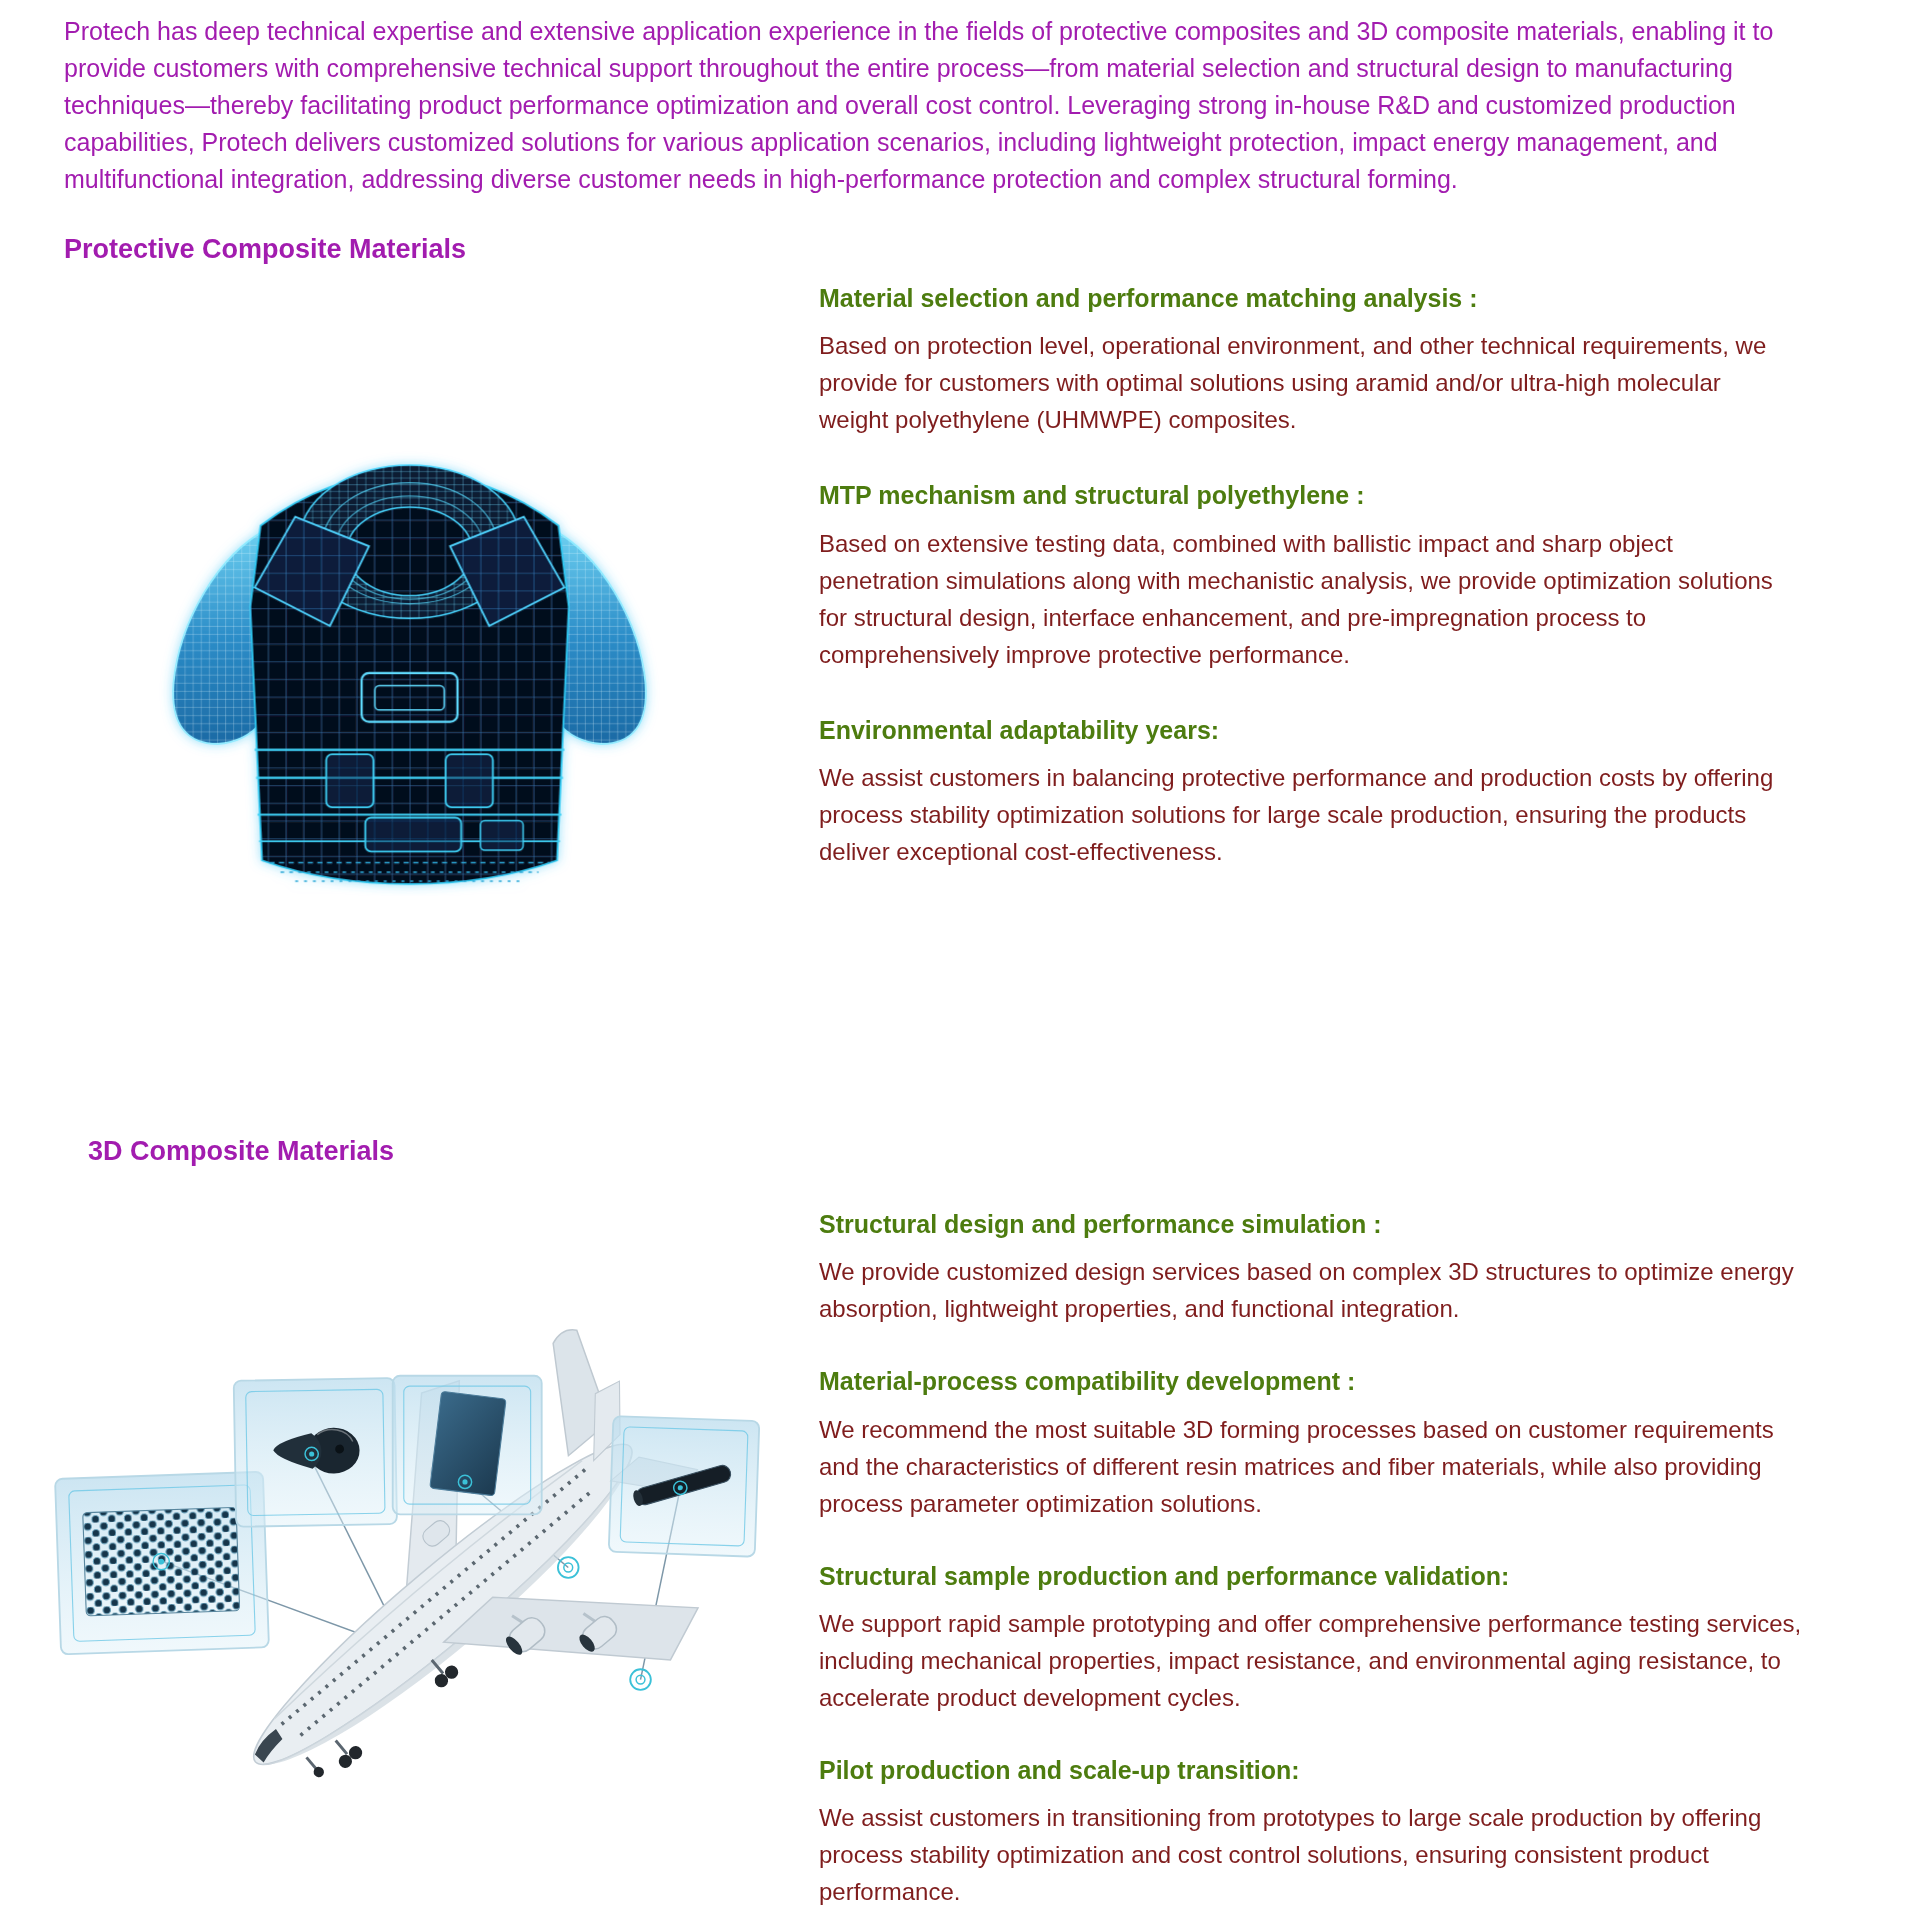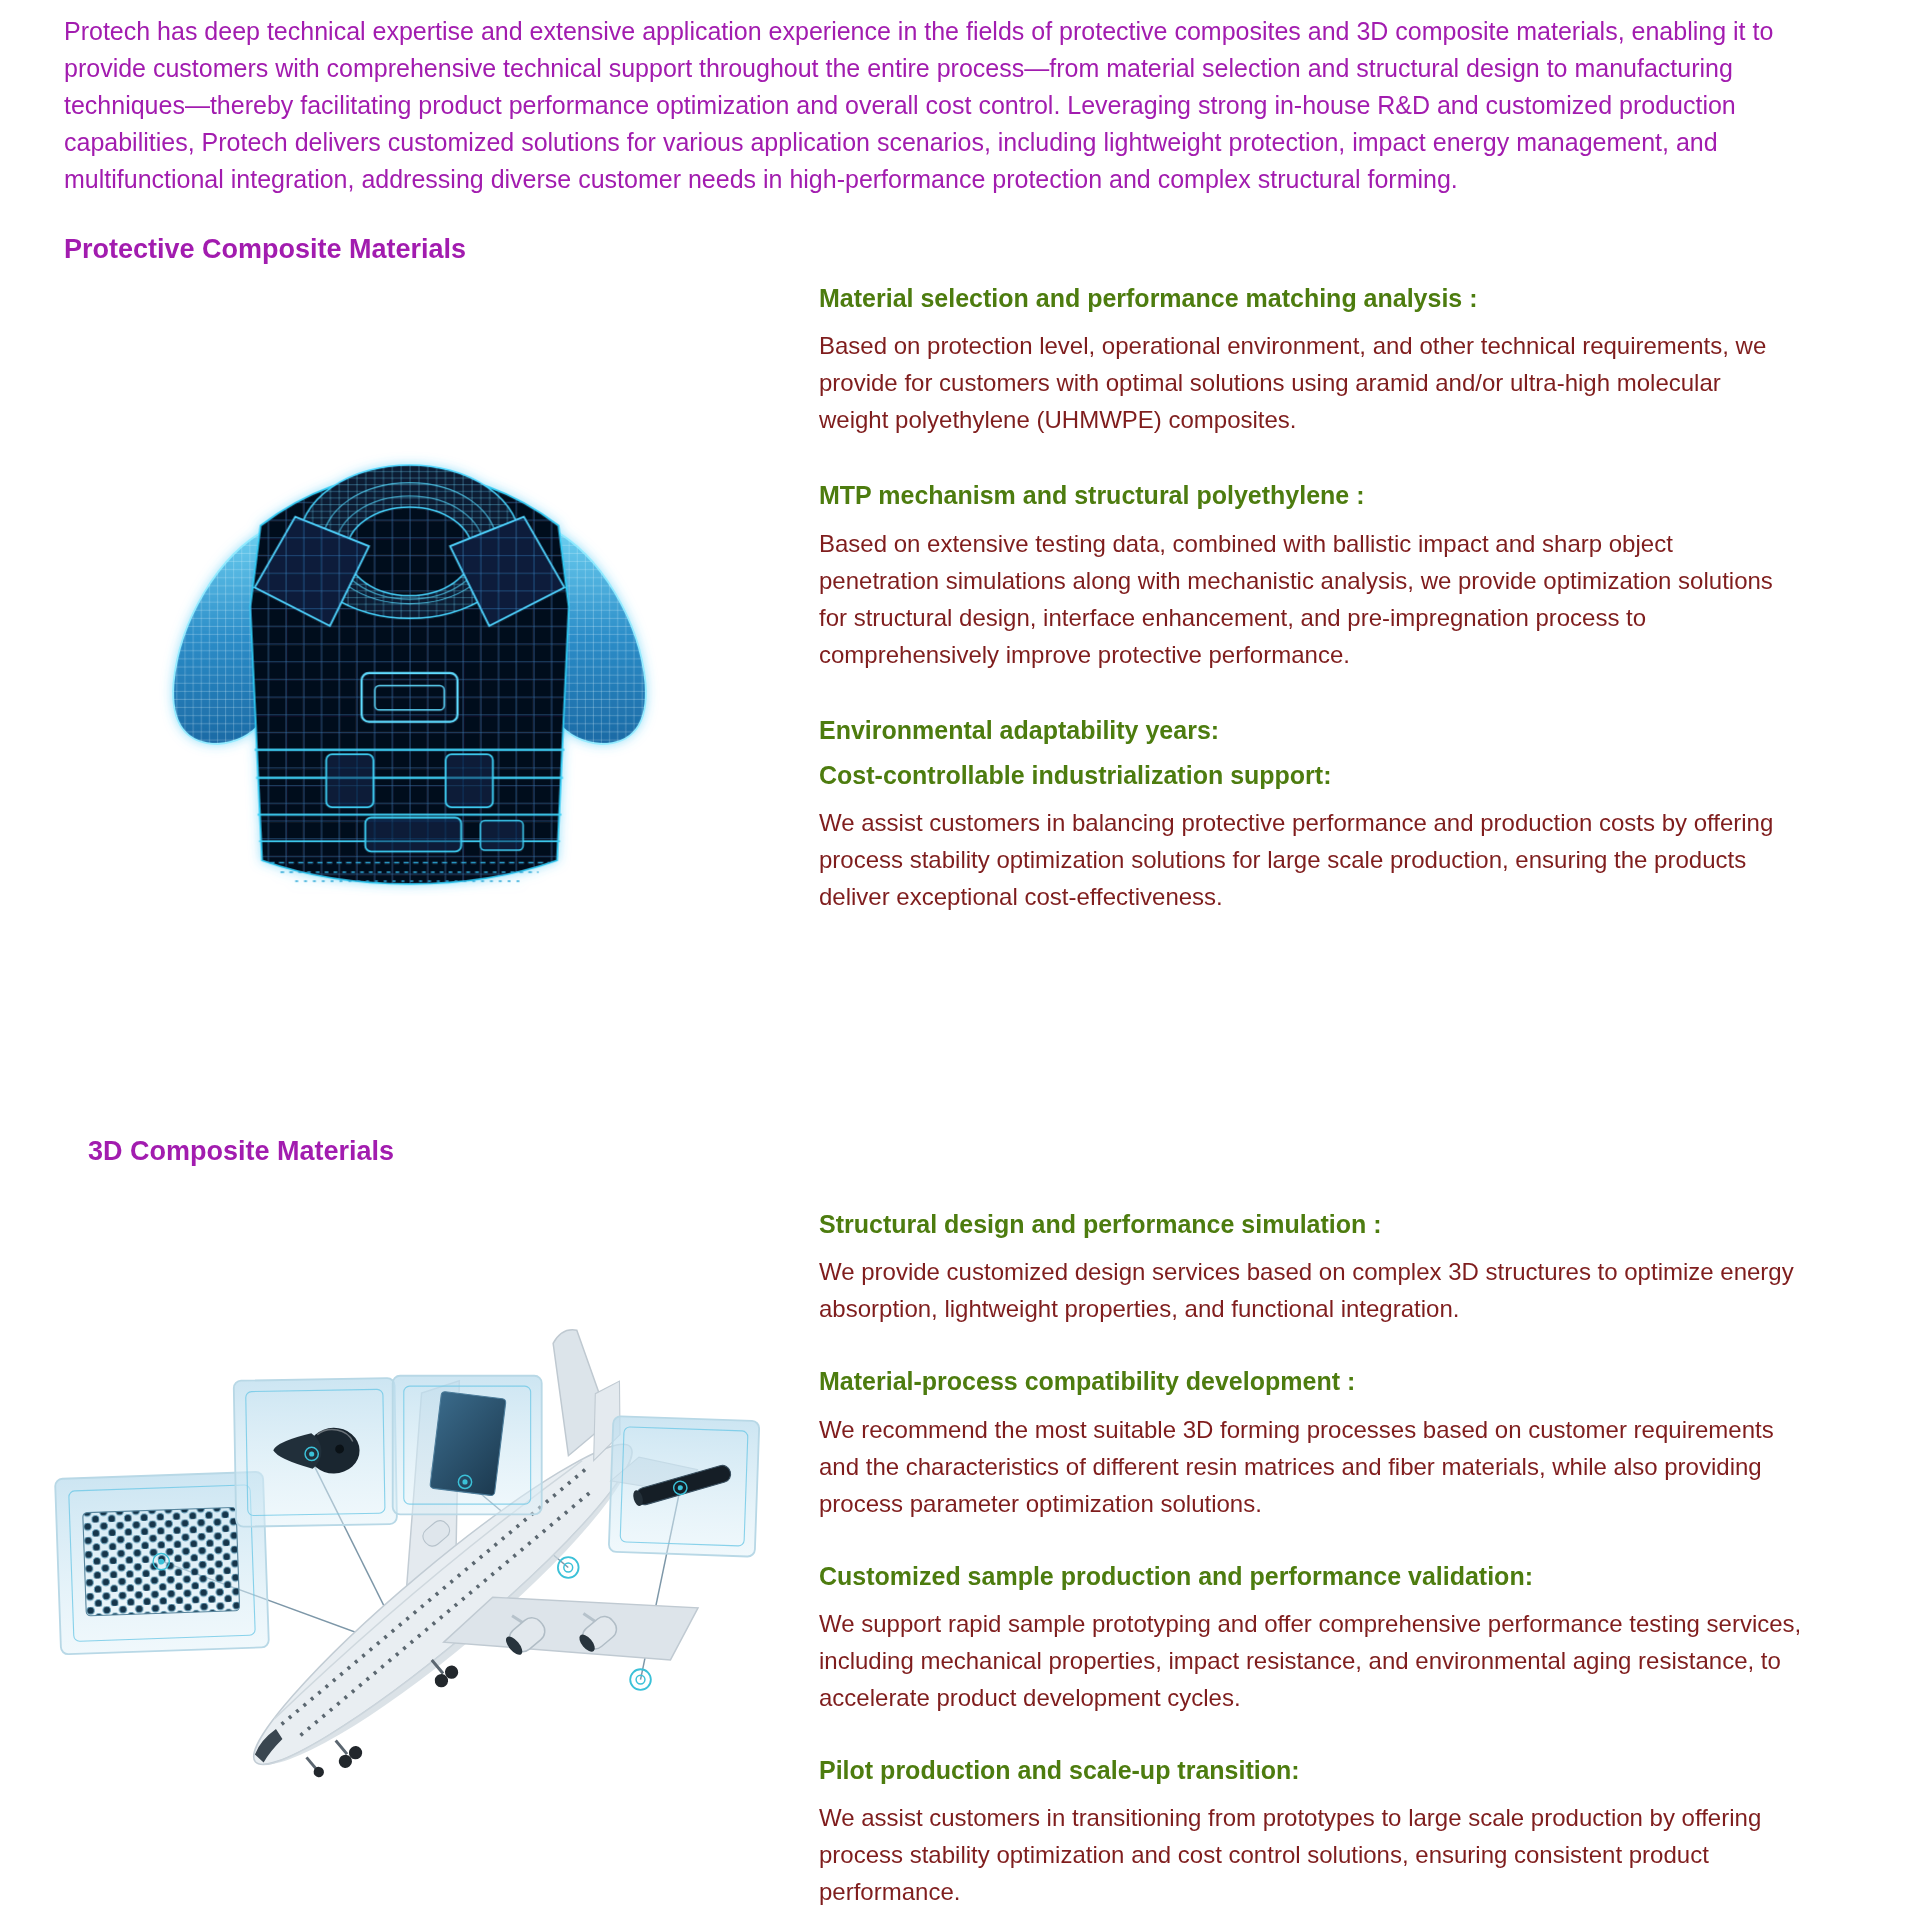--- a/index.html
+++ b/index.html
@@ -246,41 +246,40 @@
     <h3>MTP mechanism and structural polyethylene :</h3>
     <p>Based on extensive testing data, combined with ballistic impact and sharp object
 penetration simulations along with mechanistic analysis, we provide optimization solutions
 for structural design, interface enhancement, and pre-impregnation process to
 comprehensively improve protective performance.</p>
   </div>
   <div class="svc">
     <h3>Environmental adaptability years:</h3>
   </div>
   <div class="svc">
-    <h3>Cost-controllable industrialization support:</h3>
     <p>We assist customers in balancing protective performance and production costs by offering
 process stability optimization solutions for large scale production, ensuring the products
 deliver exceptional cost-effectiveness.</p>
   </div>
 </div>
 
 <div class="col" id="col2">
   <div class="svc">
     <h3>Structural design and performance simulation :</h3>
     <p>We provide customized design services based on complex 3D structures to optimize energy
 absorption, lightweight properties, and functional integration.</p>
   </div>
   <div class="svc">
     <h3>Material-process compatibility development :</h3>
     <p>We recommend the most suitable 3D forming processes based on customer requirements
 and the characteristics of different resin matrices and fiber materials, while also providing
 process parameter optimization solutions.</p>
   </div>
   <div class="svc">
-    <h3>Customized sample production and performance validation:</h3>
+    <h3>Structural sample production and performance validation:</h3>
     <p>We support rapid sample prototyping and offer comprehensive performance testing services,
 including mechanical properties, impact resistance, and environmental aging resistance, to
 accelerate product development cycles.</p>
   </div>
   <div class="svc">
     <h3>Pilot production and scale-up transition:</h3>
     <p>We assist customers in transitioning from prototypes to large scale production by offering
 process stability optimization and cost control solutions, ensuring consistent product
 performance.</p>
   </div>

